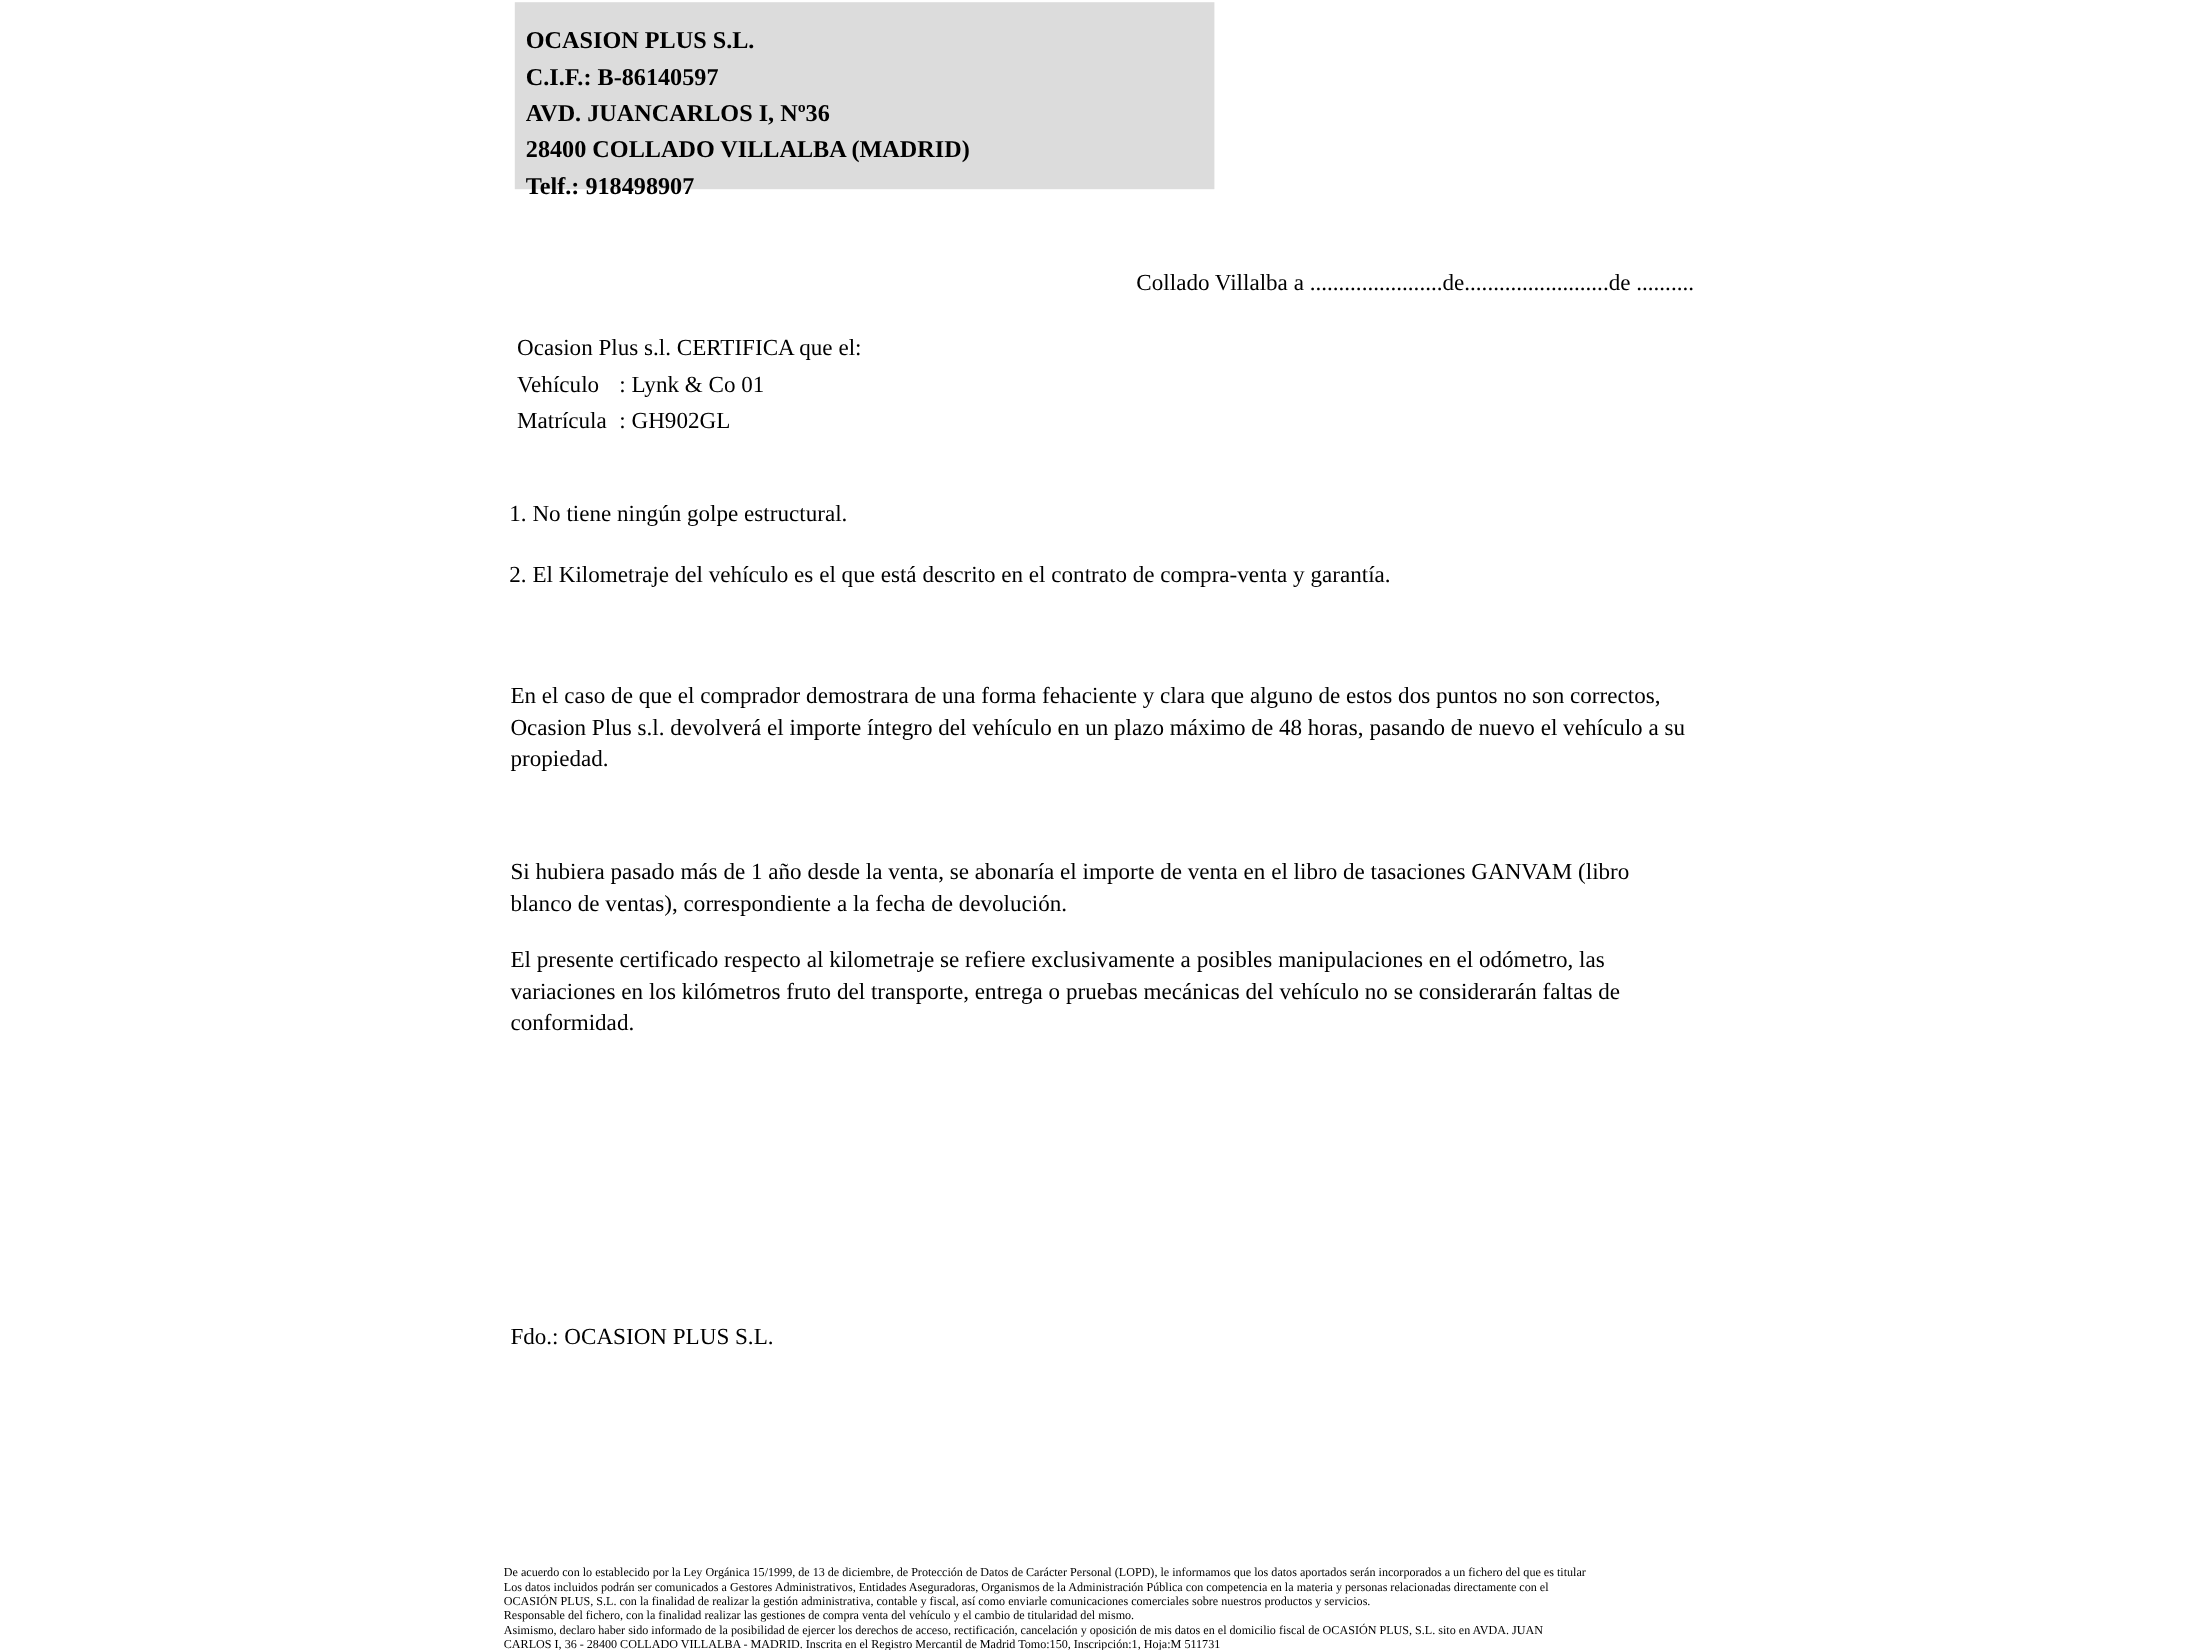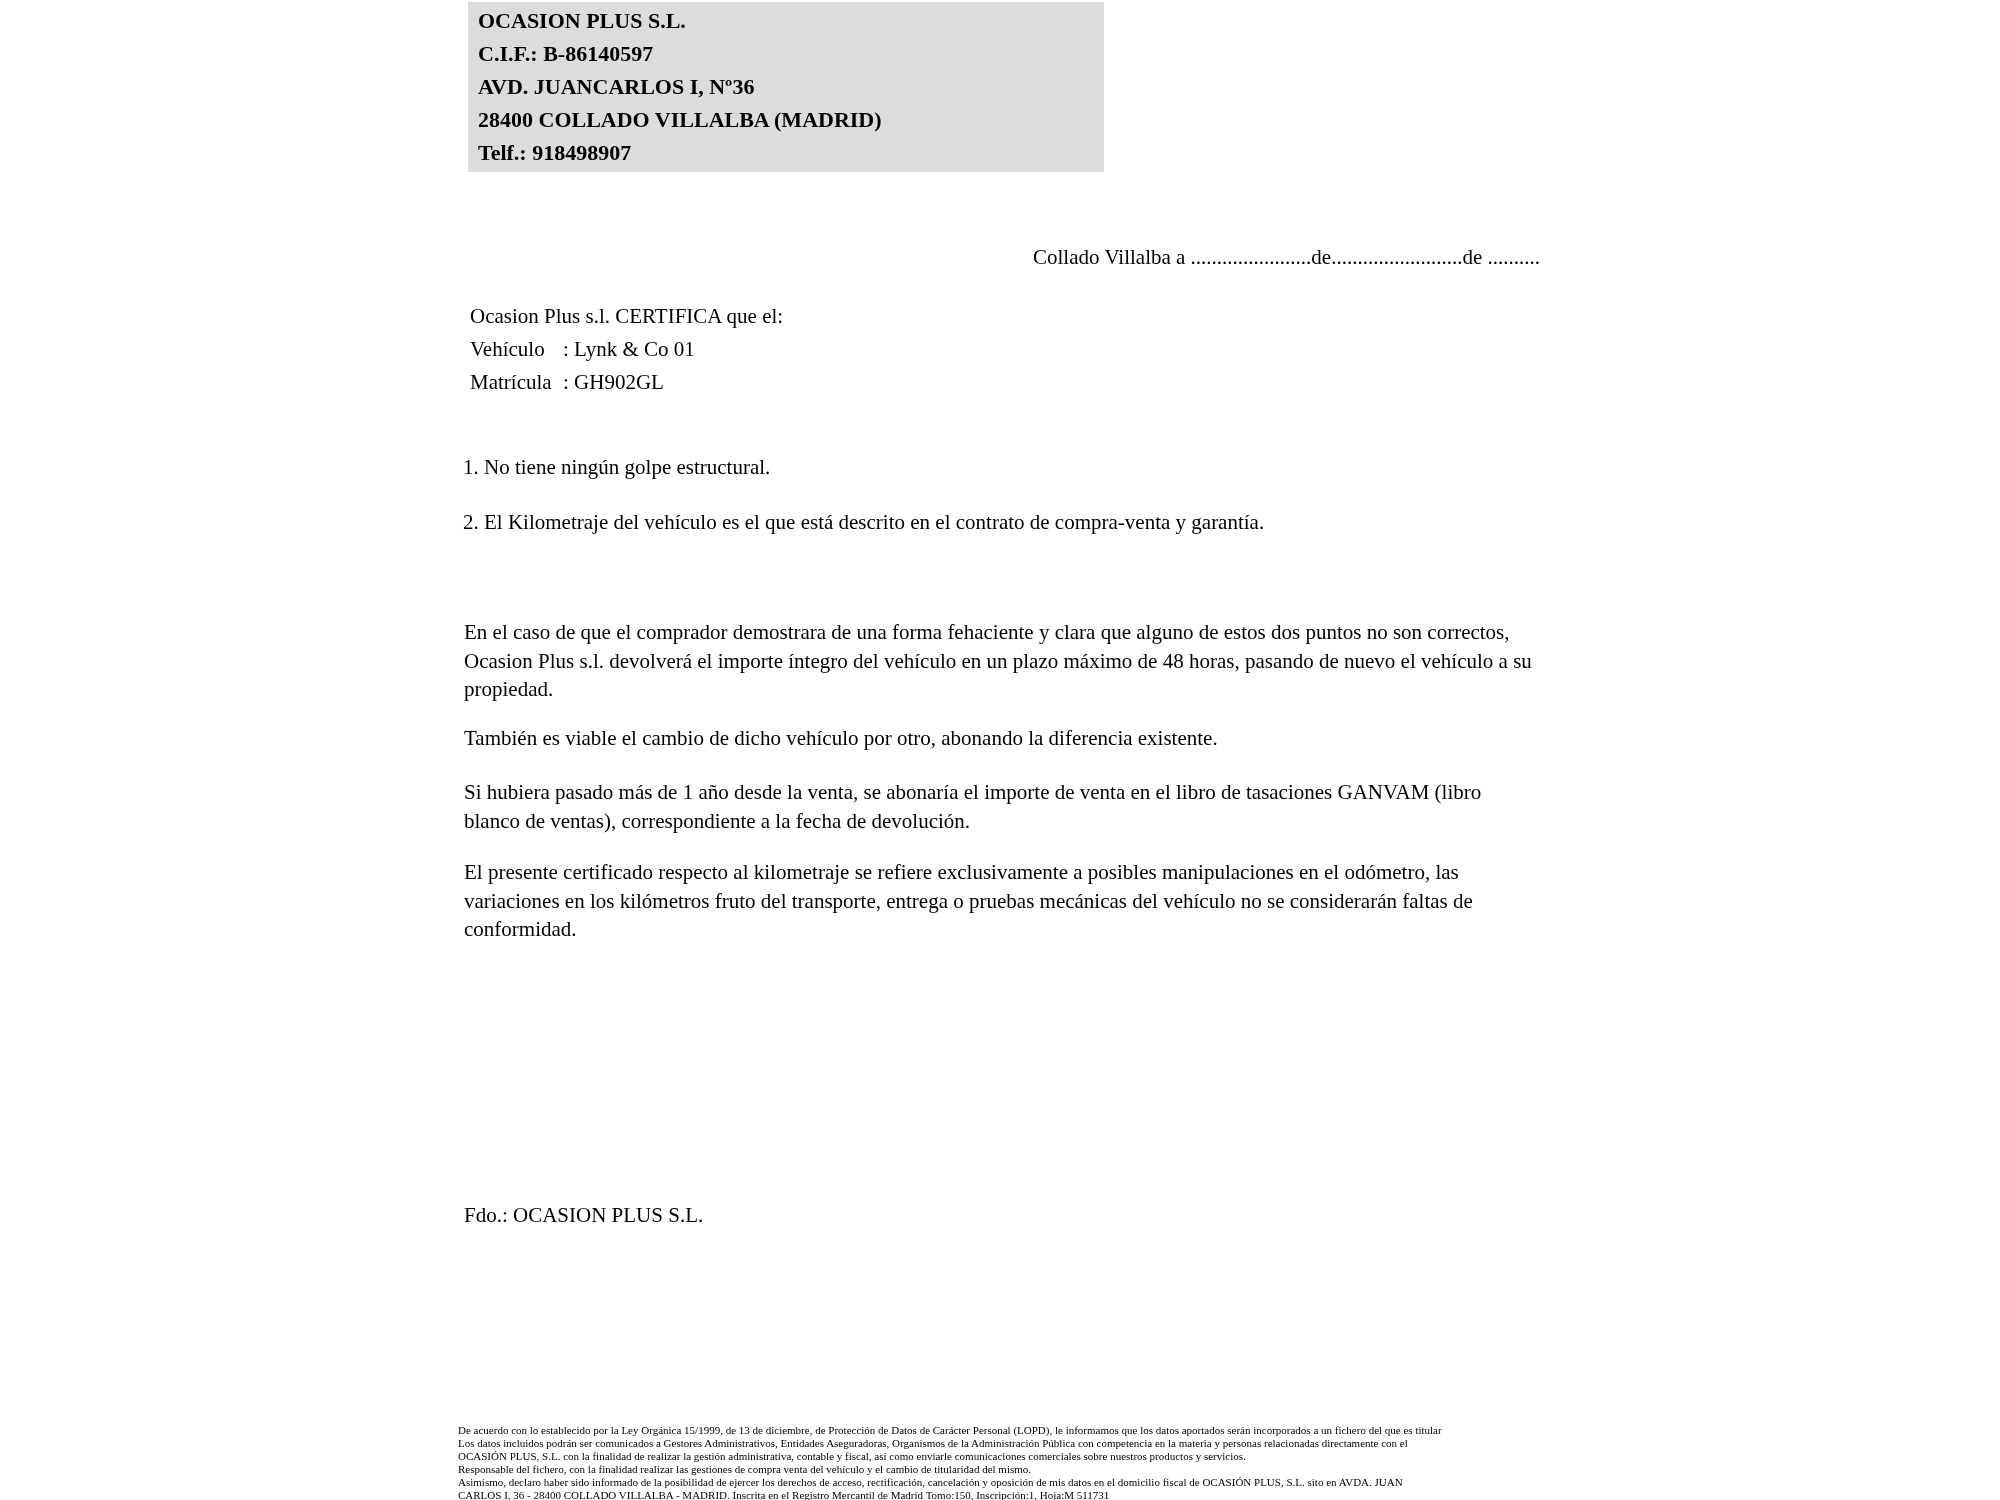--- a/index.html
+++ b/index.html
@@ -16,21 +16,21 @@
     color: #000000;
     overflow: hidden;
   }
   .header-box {
     position: absolute;
     left: 468px;
     top: 2px;
     width: 636px;
     height: 170px;
     background: #dcdcdc;
-    padding: 2px 0 0 10px;
+    padding: 18px 0 0 10px;
     box-sizing: border-box;
     font-weight: bold;
     font-size: 22px;
     line-height: 33px;
     white-space: nowrap;
   }
   .date-line {
     position: absolute;
     left: 468px;
     top: 245px;
@@ -104,21 +104,20 @@
     </div>
     <div class="field-row">
       <span class="field-label"><span class="u">Matrícula</span></span><span>: GH902GL</span>
     </div>
   </div>
 
   <div class="statement" style="top:453px">1. No tiene ningún golpe estructural.</div>
   <div class="statement" style="top:508px">2. El Kilometraje del vehículo es el que está descrito en el contrato de compra-venta y garantía.</div>
 
   <div class="para" style="top:618px">En el caso de que el comprador demostrara de una forma fehaciente y clara que alguno de estos dos puntos no son correctos, Ocasion Plus s.l. devolverá el importe íntegro del vehículo en un plazo máximo de 48 horas, pasando de nuevo el vehículo a su propiedad.</div>
-  <div class="para" style="top:724px">También es viable el cambio de dicho vehículo por otro, abonando la diferencia existente.</div>
   <div class="para" style="top:778px">Si hubiera pasado más de 1 año desde la venta, se abonaría el importe de venta en el libro de tasaciones GANVAM (libro blanco de ventas), correspondiente a la fecha de devolución.</div>
   <div class="para" style="top:858px">El presente certificado respecto al kilometraje se refiere exclusivamente a posibles manipulaciones en el odómetro, las variaciones en los kilómetros fruto del transporte, entrega o pruebas mecánicas del vehículo no se considerarán faltas de conformidad.</div>
 
   <div class="signature-line">Fdo.: OCASION PLUS S.L.</div>
 
   <div class="legal-footer">
     <div>De acuerdo con lo establecido por la Ley Orgánica 15/1999, de 13 de diciembre, de Protección de Datos de Carácter Personal (LOPD), le informamos que los datos aportados serán incorporados a un fichero del que es titular</div>
     <div>Los datos incluidos podrán ser comunicados a Gestores Administrativos, Entidades Aseguradoras, Organismos de la Administración Pública con competencia en la materia y personas relacionadas directamente con el</div>
     <div>OCASIÓN PLUS, S.L. con la finalidad de realizar la gestión administrativa, contable y fiscal, así como enviarle comunicaciones comerciales sobre nuestros productos y servicios.</div>
     <div>Responsable del fichero, con la finalidad realizar las gestiones de compra venta del vehículo y el cambio de titularidad del mismo.</div>

